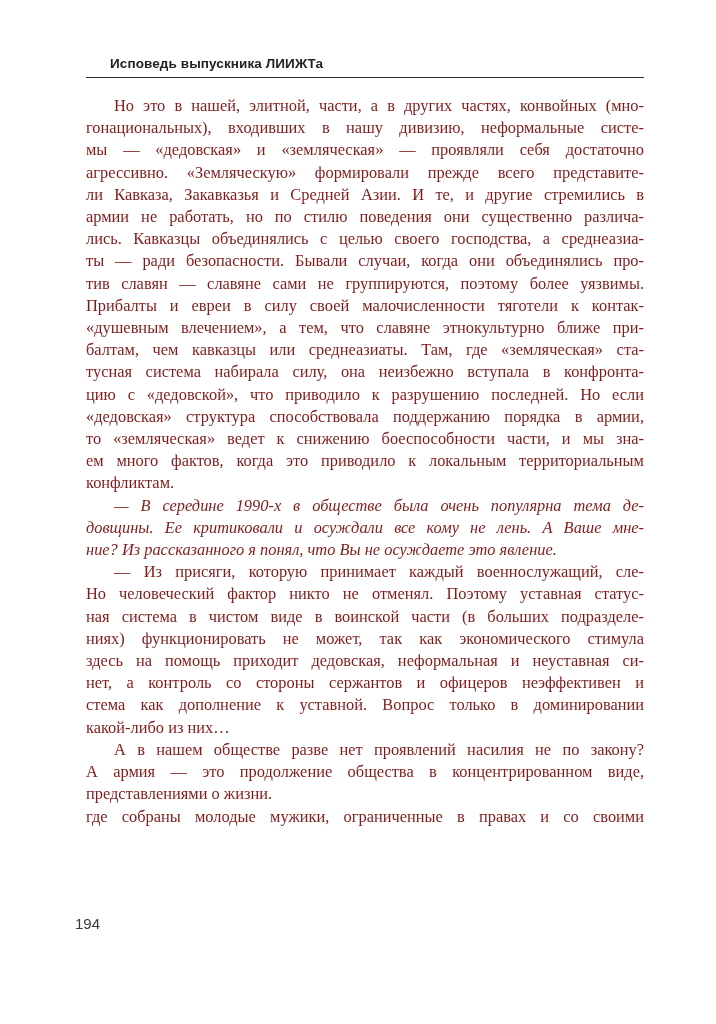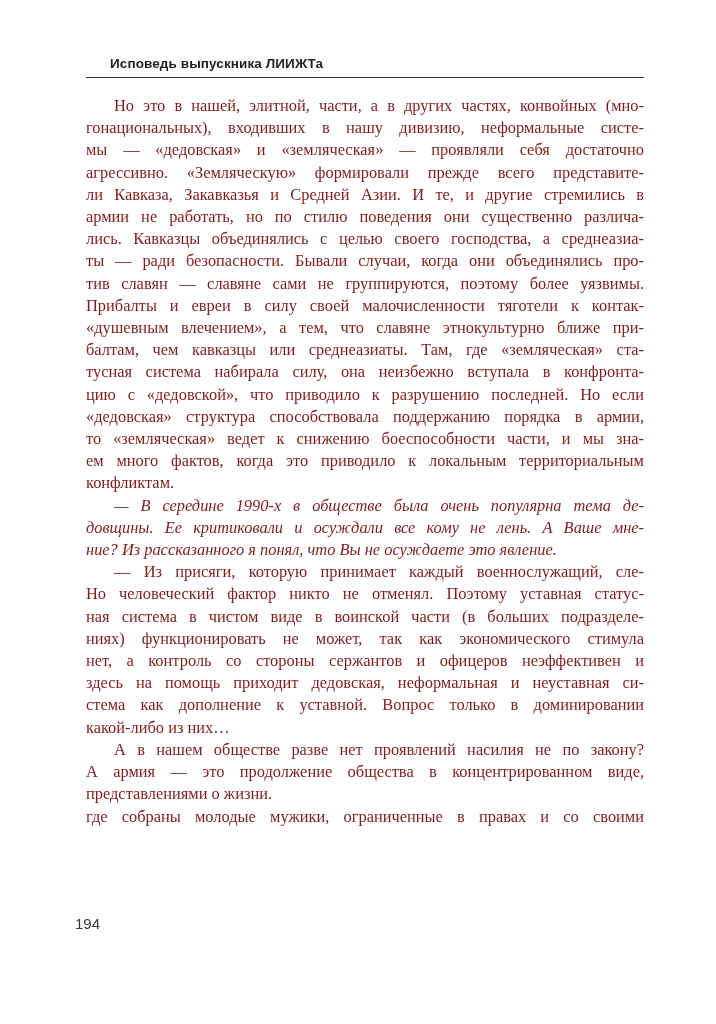--- a/index.html
+++ b/index.html
@@ -99,22 +99,22 @@
       <div class="para italic">
         <div class="line fill first">— В середине 1990-х в обществе была очень популярна тема де-</div>
         <div class="line fill">довщины. Ее критиковали и осуждали все кому не лень. А Ваше мне-</div>
         <div class="line">ние? Из рассказанного я понял, что Вы не осуждаете это явление.</div>
       </div>
       <div class="para normal">
         <div class="line fill first">— Из присяги, которую принимает каждый военнослужащий, сле-</div>
         <div class="line fill">Но человеческий фактор никто не отменял. Поэтому уставная статус-</div>
         <div class="line fill">ная система в чистом виде в воинской части (в больших подразделе-</div>
         <div class="line fill">ниях) функционировать не может, так как экономического стимула</div>
+        <div class="line fill">здесь на помощь приходит дедовская, неформальная и неуставная си-</div>
         <div class="line fill">нет, а контроль со стороны сержантов и офицеров неэффективен и</div>
-        <div class="line fill">здесь на помощь приходит дедовская, неформальная и неуставная си-</div>
         <div class="line fill">стема как дополнение к уставной. Вопрос только в доминировании</div>
         <div class="line">какой-либо из них…</div>
       </div>
       <div class="para normal">
         <div class="line fill first">А в нашем обществе разве нет проявлений насилия не по закону?</div>
         <div class="line fill">А армия — это продолжение общества в концентрированном виде,</div>
         <div class="line">представлениями о жизни.</div>
         <div class="line fill">где собраны молодые мужики, ограниченные в правах и со своими</div>
       </div>
     </div>

